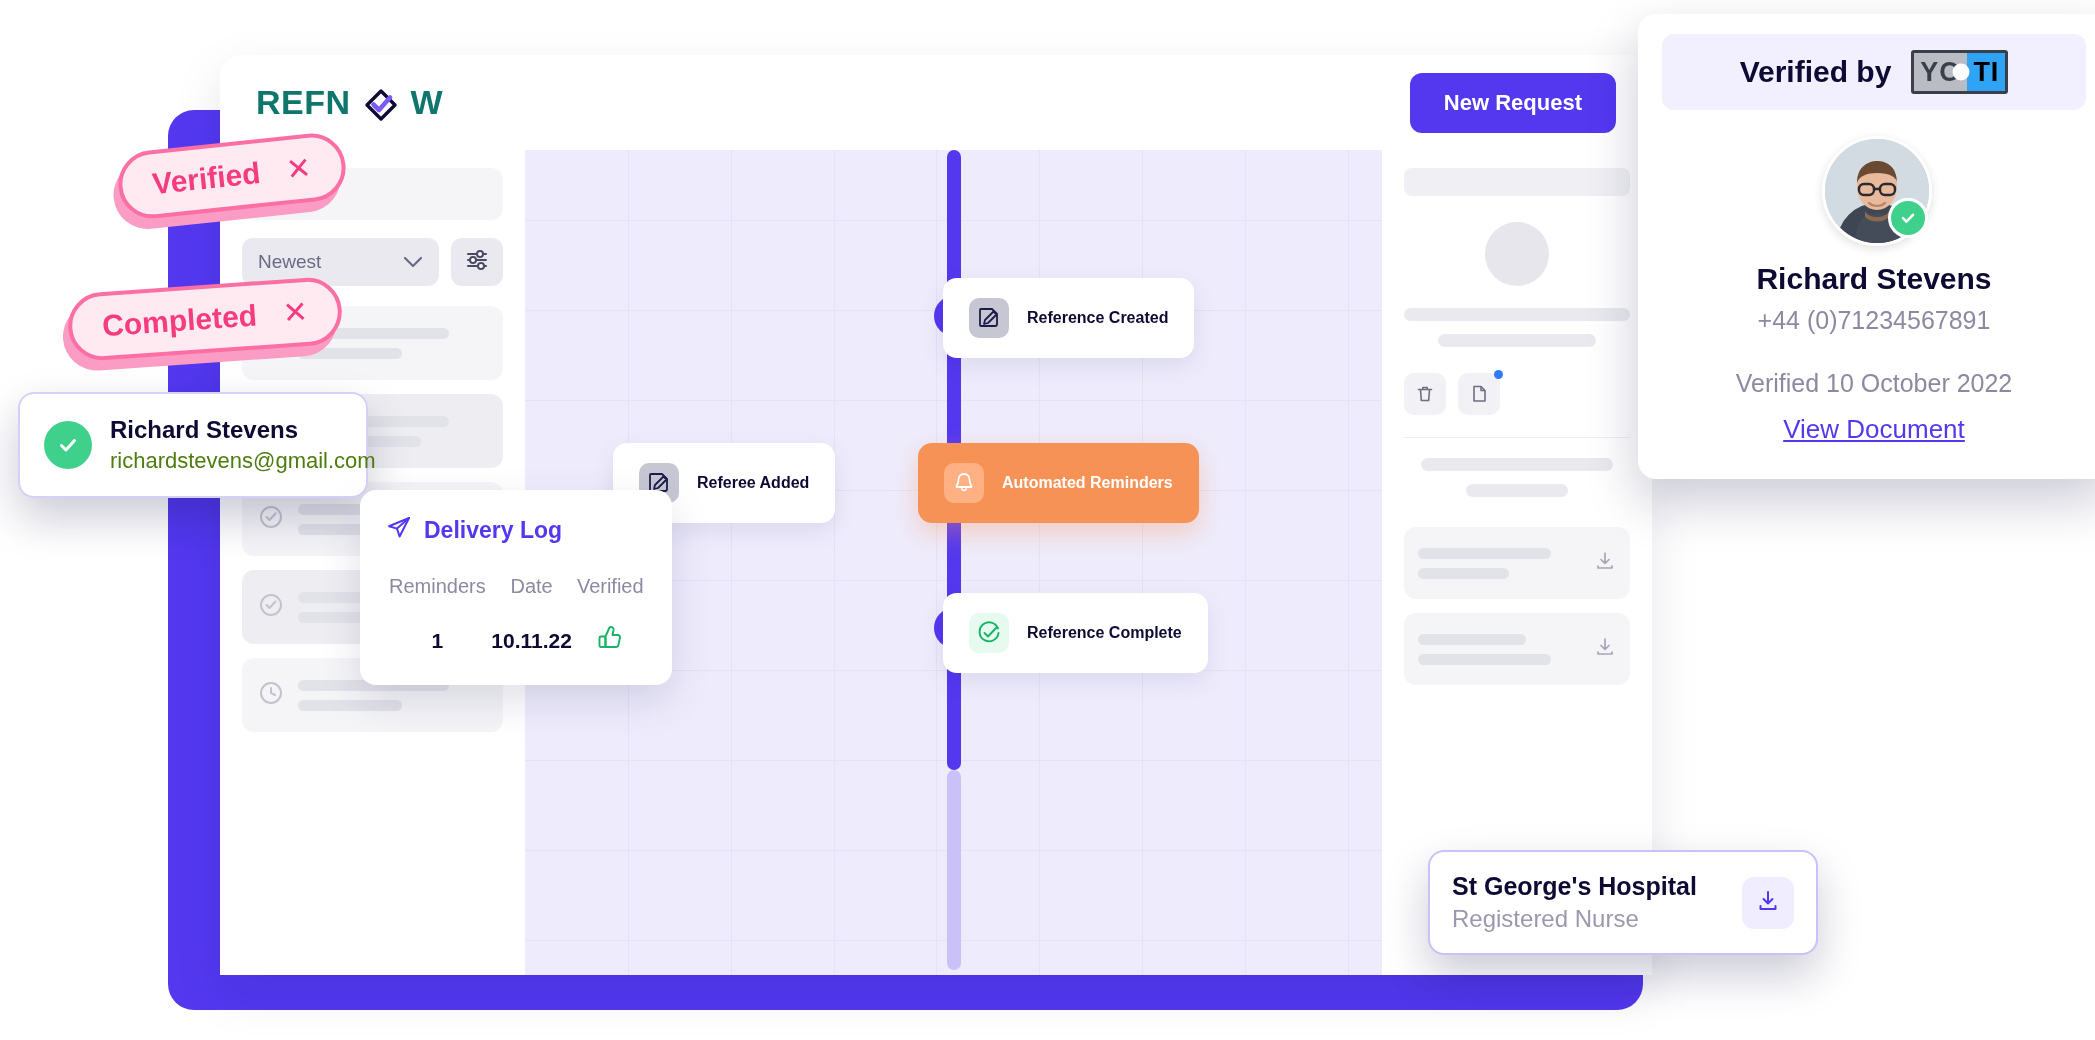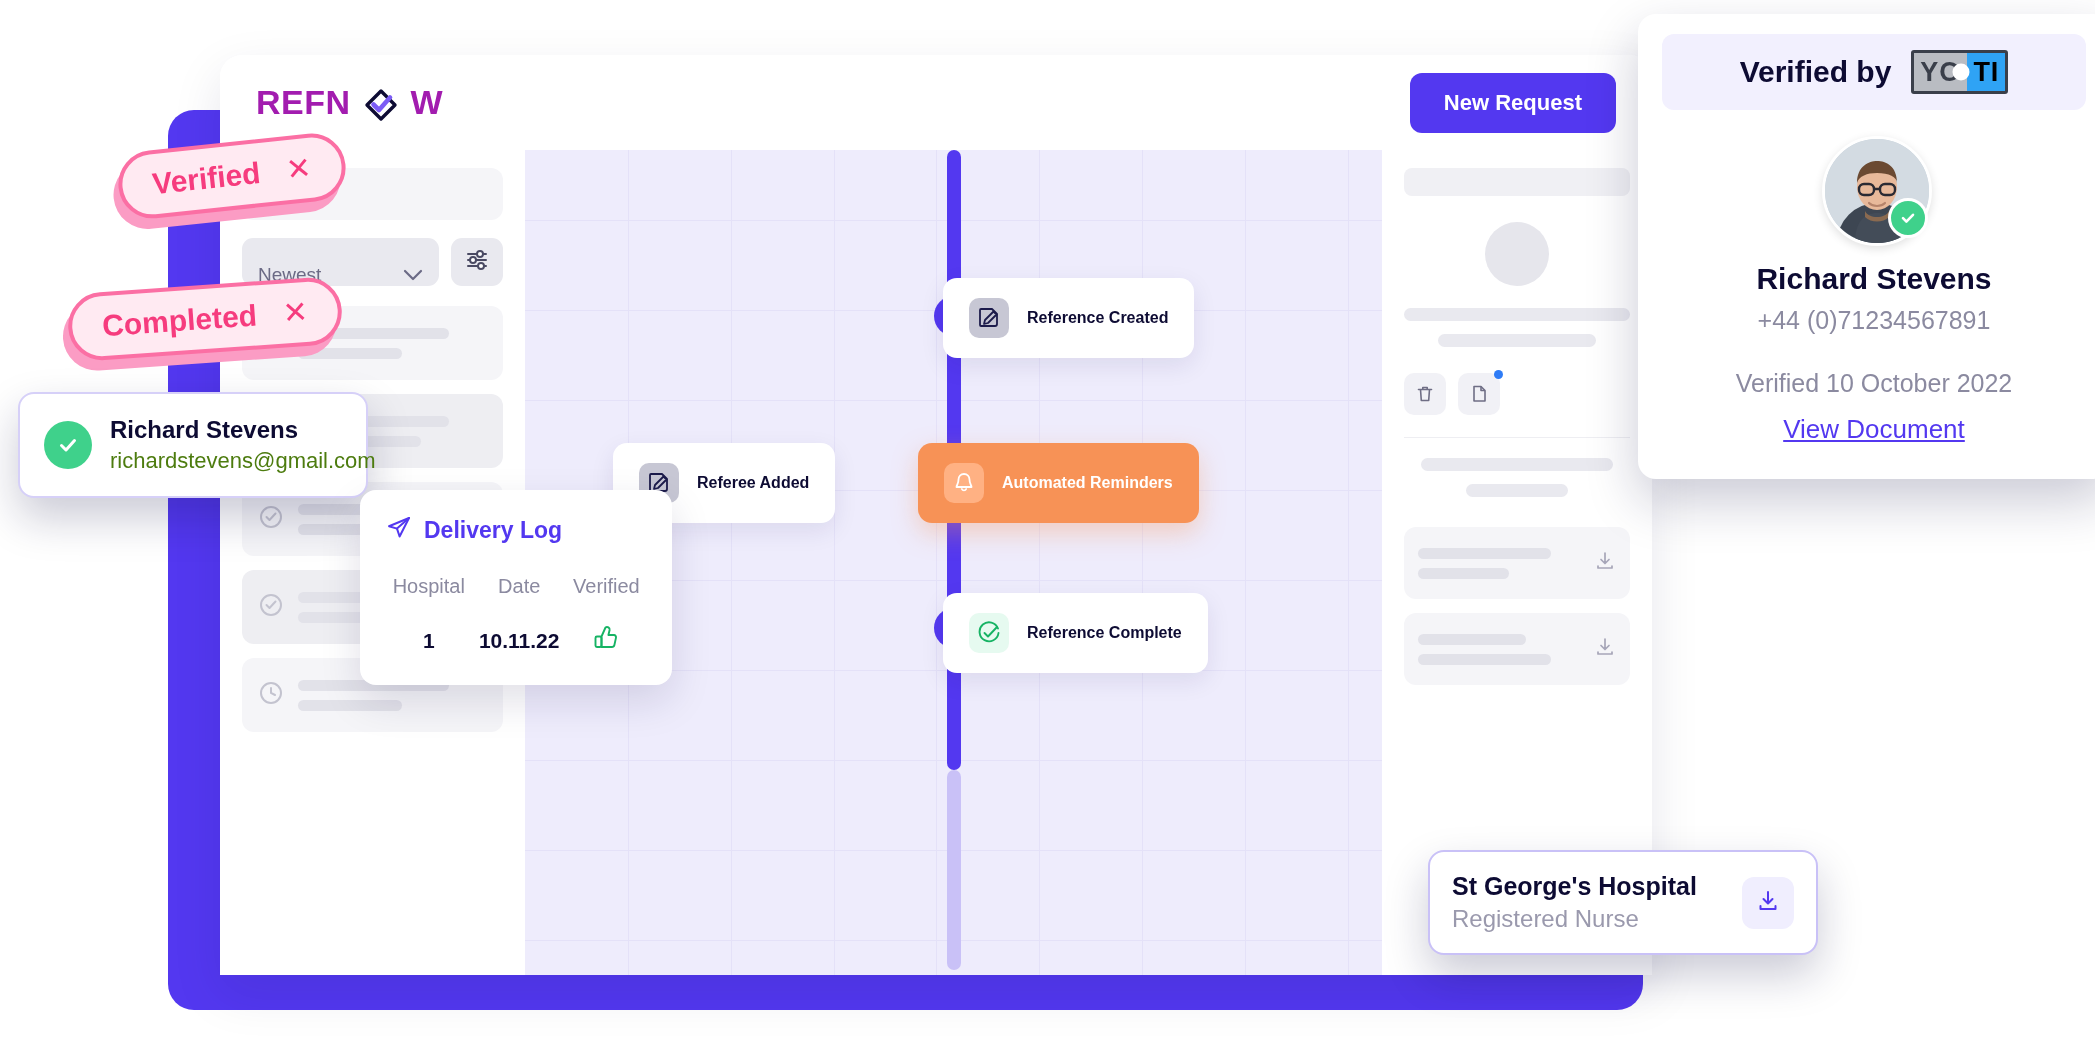--- a/index.html
+++ b/index.html
@@ -22,21 +22,21 @@
     background:#ffffff;border-radius:22px 22px 0 0;overflow:hidden;
     box-shadow:0 18px 50px rgba(20,18,70,.10);
   }
   .app-header{
     position:absolute;left:0;top:0;width:100%;height:95px;background:#fff;
     display:flex;align-items:center;justify-content:space-between;
     padding:0 36px;box-sizing:border-box;
   }
   .logo{
     display:flex;align-items:center;gap:12px;
-    font-weight:700;font-size:34px;letter-spacing:.5px;color:#a21caf;
+    font-weight:700;font-size:34px;letter-spacing:.5px;color:#0f766e;
   }
   .logo .mark{
     position:relative;width:34px;height:34px;display:inline-block;margin:0 1px;
   }
   .logo .mark svg{position:absolute;left:0;top:2px;}
   .new-request-btn{
     background:#5338f0;color:#fff;border:none;border-radius:12px;
     font-size:22px;font-weight:700;padding:17px 34px;cursor:pointer;
     font-family:inherit;white-space:nowrap;
   }
@@ -45,21 +45,21 @@
   .app-body{position:absolute;left:0;top:95px;right:0;bottom:0;display:flex;}
   .col-left{width:305px;background:#fff;padding:18px 22px 0 22px;box-sizing:border-box;flex:none;}
   .col-mid{flex:1;background:#eeecfc;position:relative;overflow:hidden;}
   .col-right{width:270px;background:#fff;padding:18px 22px 0 22px;box-sizing:border-box;flex:none;}
 
   
   .search-skeleton{height:52px;background:#f5f5f8;border-radius:12px;margin-bottom:18px;}
   .controls-row{display:flex;gap:12px;margin-bottom:20px;}
   .sort-select{
     flex:1;height:48px;background:#e9e9ef;border-radius:11px;
-    display:flex;align-items:flex-end;justify-content:space-between;
+    display:flex;align-items:center;justify-content:space-between;
     padding:0 16px;box-sizing:border-box;color:#6b6a85;font-size:19px;cursor:pointer;
   }
   .filter-btn{
     width:52px;height:48px;background:#e9e9ef;border-radius:11px;
     display:flex;align-items:center;justify-content:center;cursor:pointer;
   }
   .list-row{
     height:74px;background:#f5f5f8;border-radius:12px;margin-bottom:14px;
     display:flex;align-items:center;gap:14px;padding:0 16px;box-sizing:border-box;
   }
@@ -469,21 +469,21 @@
         <svg width="26" height="26" viewBox="0 0 26 26">
           <path d="M23 4 L3 12.2 L11 14.6 L13.6 22.5 Z" fill="none" stroke="#5338f0" stroke-width="2" stroke-linejoin="round"></path>
           <path d="M11 14.6 L23 4" fill="none" stroke="#5338f0" stroke-width="2" stroke-linecap="round"></path>
         </svg>
       </span>
       <span>Delivery Log</span>
     </div>
     <table class="dl-table">
       <thead>
         <tr>
-          <th>Hospital</th>
+          <th>Reminders</th>
           <th>Date</th>
           <th>Verified</th>
         </tr>
       </thead>
       <tbody>
         <tr>
           <td>1</td>
           <td>10.11.22</td>
           <td>
             <span>

